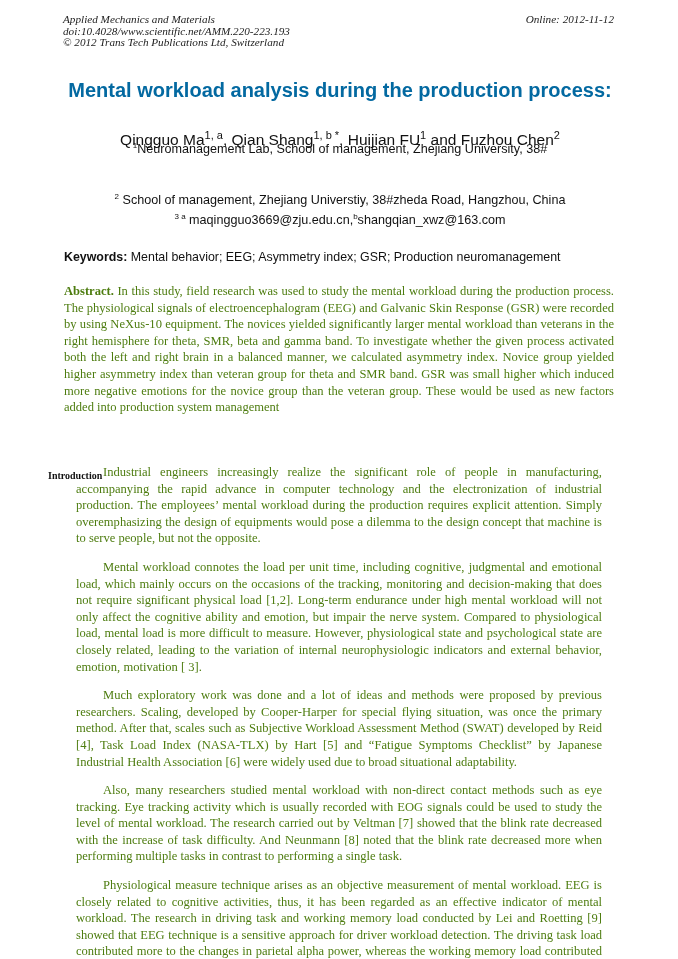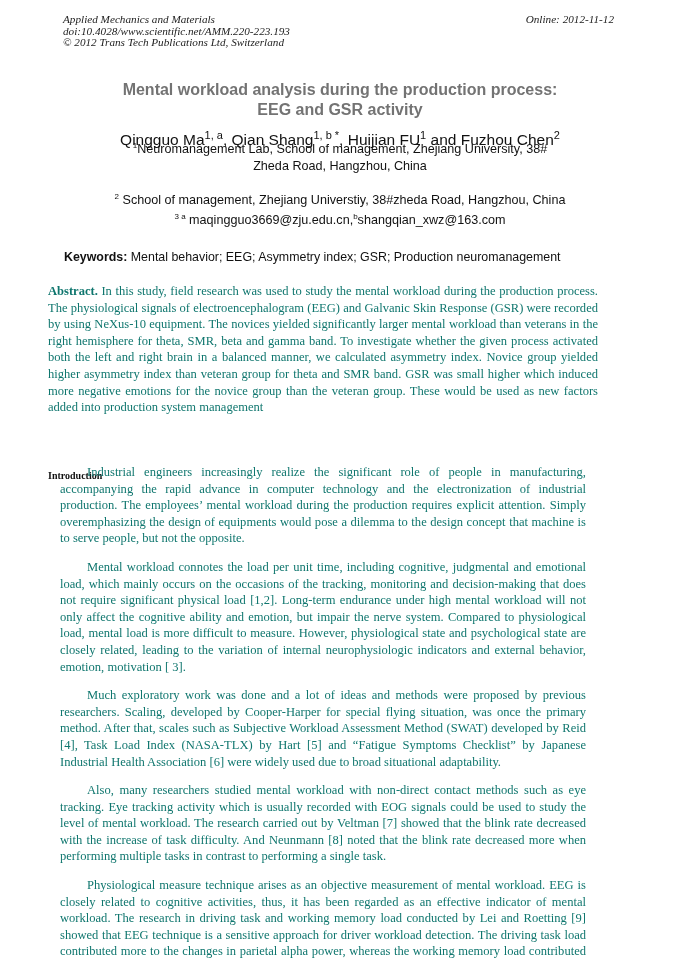--- a/index.html
+++ b/index.html
@@ -9,43 +9,43 @@
     position: absolute; left: 63px; top: 14px;
     font-family: "Liberation Serif", serif; font-style: italic; font-size: 11.2px; line-height: 11.5px; color: #222;
   }
   .hdr-left div { white-space: nowrap; }
   .hdr-right {
     position: absolute; right: 64px; top: 14px;
     font-family: "Liberation Serif", serif; font-style: italic; font-size: 11.2px; line-height: 11.5px; color: #222;
   }
   .title {
     position: absolute; left: 60px; width: 560px; top: 80px;
-    font-family: "Liberation Sans", sans-serif; font-weight: bold; font-size: 16px; line-height: 20px; text-align: center; color: #737373;
+    font-family: "Liberation Sans", sans-serif; font-weight: bold; font-size: 20px; line-height: 20px; text-align: center; color: #0369a1;
   }
   .authors {
     position: absolute; left: 60px; width: 560px; top: 130px;
     font-family: "Liberation Sans", sans-serif; font-size: 15.5px; line-height: 20px; text-align: center; color: #111;
   }
   .authors sup { font-size: 11px; vertical-align: 6px; line-height: 0; }
   .affil {
     position: absolute; left: 60px; width: 560px;
     font-family: "Liberation Sans", sans-serif; font-size: 12.6px; line-height: 17px; text-align: center; color: #111;
   }
   .affil sup { font-size: 8px; vertical-align: 5px; line-height: 0; }
   .affil1 { top: 141px; }
   .affil2 { top: 192px; }
   .affil3 { top: 212px; }
   .keywords {
     position: absolute; left: 64px; top: 249px; width: 560px;
     font-family: "Liberation Sans", sans-serif; font-size: 12.4px; line-height: 16px; color: #111; white-space: nowrap;
   }
   .keywords b { font-weight: bold; }
   .body-text {
-    position: absolute; left: 48px; width: 550px;
-    font-family: "Liberation Serif", serif; font-size: 12.55px; line-height: 16.6px; text-align: justify; color: #0f766e;
+    position: absolute; left: 64px; width: 550px;
+    font-family: "Liberation Serif", serif; font-size: 12.55px; line-height: 16.6px; text-align: justify; color: #4d7c0f;
   }
   .abstract { top: 283px; }
   .abstract b { font-weight: bold; }
   .intro-head {
     position: absolute; left: 48px; top: 431px;
     font-family: "Liberation Serif", serif; font-weight: bold; font-size: 10px; line-height: 16px; color: #111; margin-top: 37px;
   }
   .intro { top: 452px; }
   .intro p { margin: 12px; text-indent: 27px; }
 </style>
@@ -56,30 +56,28 @@
 
   <div class="hdr-left">
     <div>Applied Mechanics and Materials</div>
     <div>doi:10.4028/www.scientific.net/AMM.220-223.193</div>
     <div>© 2012 Trans Tech Publications Ltd, Switzerland</div>
   </div>
   <div class="hdr-right">Online: 2012-11-12</div>
 
   <div class="title">
     <div>Mental workload analysis during the production process:</div>
-    <div>EEG and GSR activity</div>
   </div>
 
   <div class="authors">
     <span>Qingguo Ma</span><sup>1, a</sup><span>, </span><span>Qian Shang</span><sup>1, b *</sup><span>, </span><span>Huijian FU</span><sup>1</sup><span> and </span><span>Fuzhou Chen</span><sup>2</sup>
   </div>
 
   <div class="affil affil1">
     <div><sup>1</sup><span>Neuromanagement Lab, School of management, Zhejiang University, 38#</span></div>
-    <div>Zheda Road, Hangzhou, China</div>
   </div>
   <div class="affil affil2">
     <sup>2</sup><span> School of management, Zhejiang Universtiy, 38#zheda Road, Hangzhou, China</span>
   </div>
   <div class="affil affil3">
     <sup>3 a</sup><span> maqingguo3669@zju.edu.cn,</span><sup>b</sup><span>shangqian_xwz@163.com</span>
   </div>
 
   <div class="keywords">
     <b>Keywords:</b><span> Mental behavior; EEG; Asymmetry index; GSR; Production neuromanagement</span>

